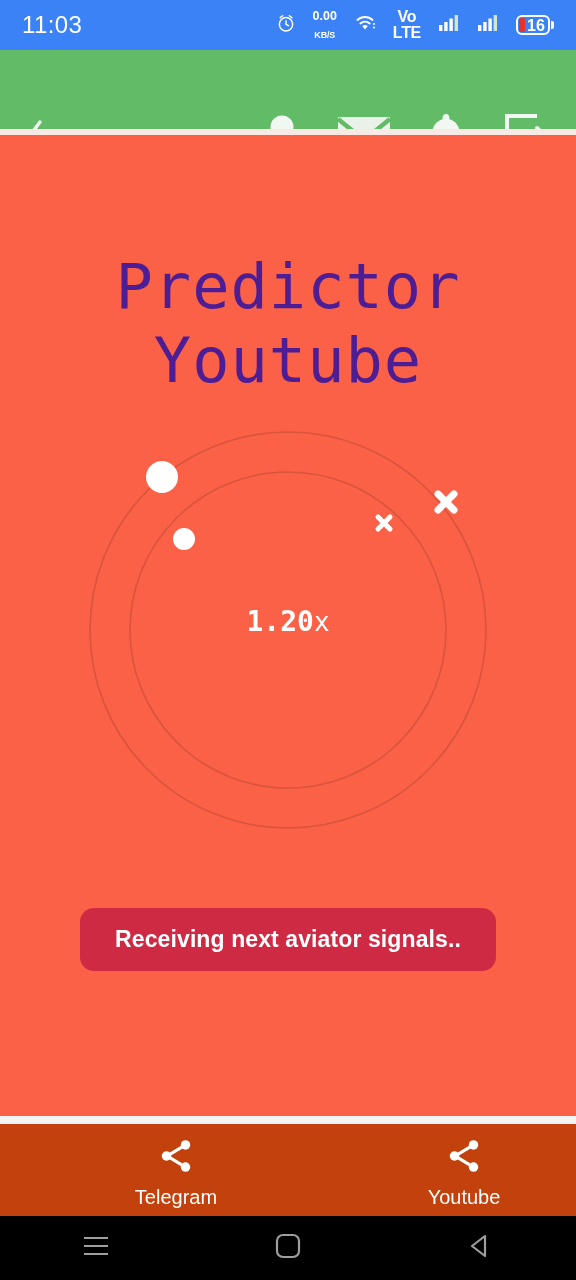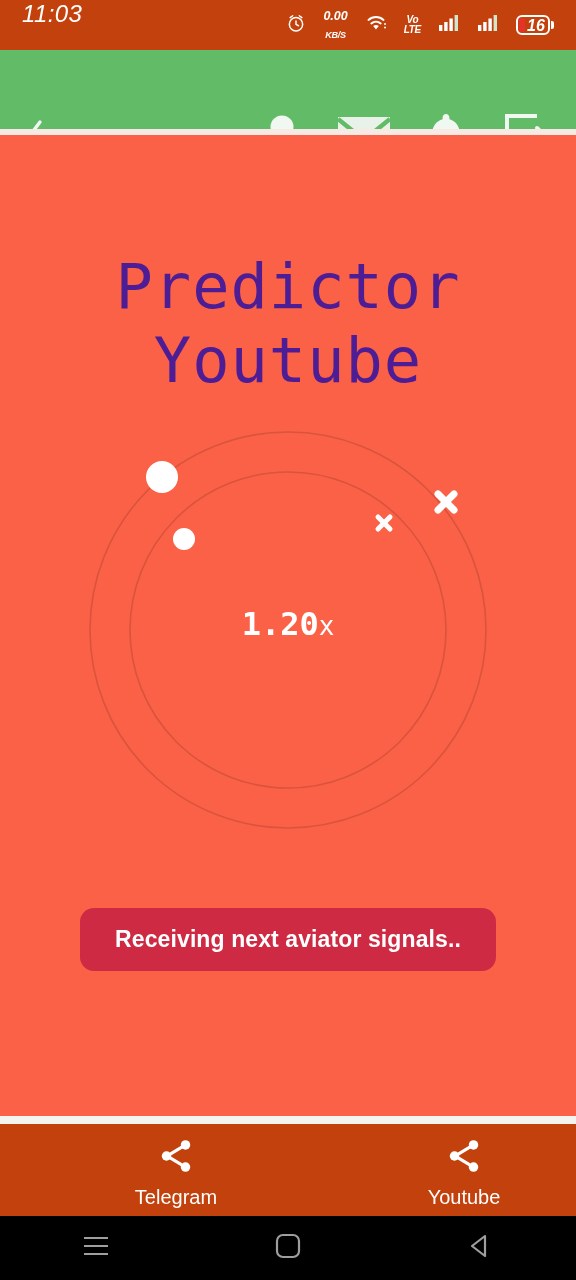--- a/index.html
+++ b/index.html
@@ -17,26 +17,26 @@
     height: 1280px;
     overflow: hidden;
     background: #FB6147;
   }
 
   
   #status-bar {
     position: absolute;
     left: 0; top: 0;
     width: 576px; height: 50px;
-    background: #c2410c;
-    display: flex;
+    background: #3b82f6;
+    display: flex;
+    align-items: center;
     justify-content: space-between;
     padding: 0 22px;
     box-sizing: border-box;
-    font-style: italic;
   }
   #status-time {
     color: #ffffff;
     font-size: 24px;
     letter-spacing: 0.4px;
   }
   #status-icons {
     display: flex;
     align-items: center;
     gap: 17px;
@@ -47,21 +47,21 @@
     line-height: 1;
     text-align: center;
     font-size: 12.5px;
     font-weight: bold;
   }
   .net-speed .unit { font-size: 9px; display: block; margin-top: 9px; letter-spacing: -0.2px;}
   .volte-txt {
     color: #fff;
     line-height: 1;
     text-align: center;
-    font-size: 10px;
+    font-size: 16px;
     font-weight: bold;
   }
   .volte-txt span { display:block; letter-spacing: -0.3px;}
   .battery-wrap {
     position: relative;
     width: 38px; height: 20px;
   }
   .battery-body {
     position: absolute; left:0; top:0;
     width: 34px; height: 20px;
@@ -156,21 +156,21 @@
 
   #multiplier {
     position: absolute;
     left: 0; top: 470px;
     width: 576px;
     text-align: center;
     color: #ffffff;
     font-family: "DejaVu Sans Mono", "Liberation Mono", monospace;
     font-weight: bold;
   }
-  #multiplier .val { font-size: 32px; letter-spacing: 0px; }
+  #multiplier .val { font-size: 28px; letter-spacing: 0px; }
   #multiplier .suffix { font-size: 26px; font-weight: normal; }
 
   #signal-button {
     position: absolute;
     left: 80px; top: 773px;
     width: 416px; height: 63px;
     background: #CF2A43;
     border-radius: 14px;
     border: none;
     color: #ffffff;

